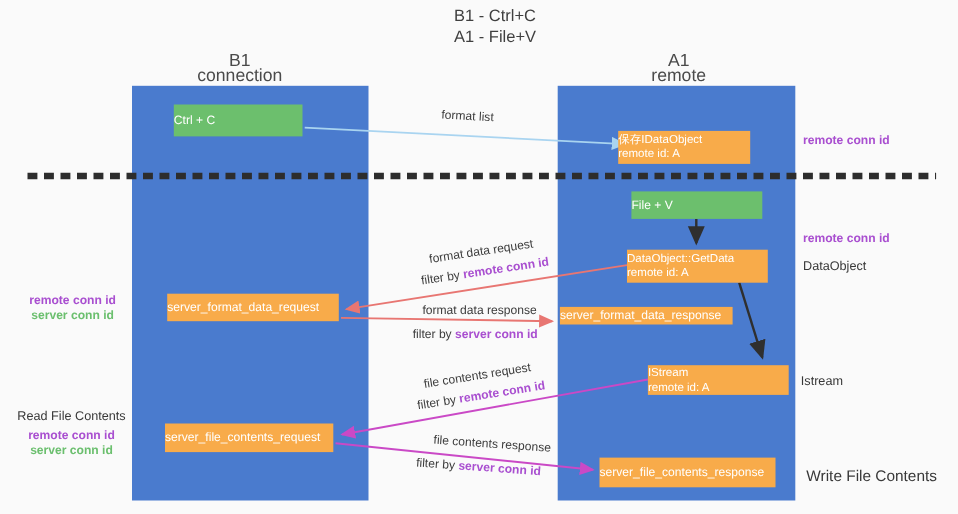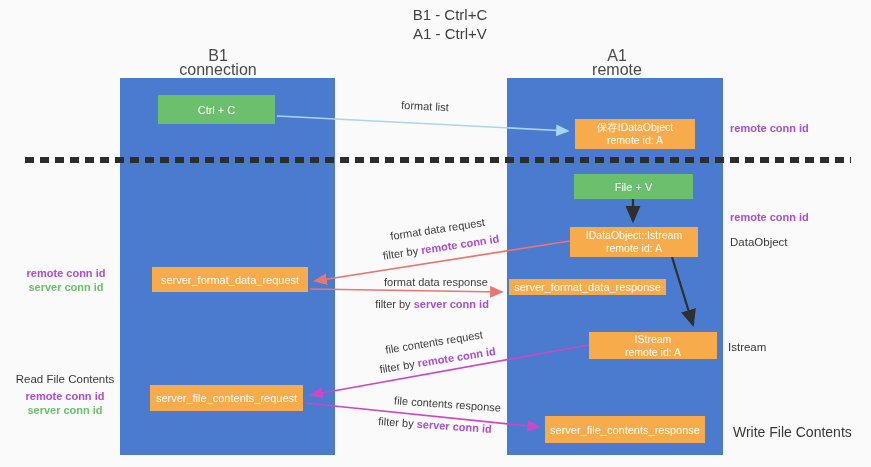--- a/index.html
+++ b/index.html
@@ -2,40 +2,40 @@
 <html><head>
 <meta charset="utf-8">
 <style>
   html,body{margin:0;padding:0;}
   body{font-family:"Liberation Sans","DejaVu Sans",sans-serif;background:#fafafa;}
   .canvas{position:relative;width:871px;height:467px;background:#fafafa;overflow:hidden;}
   .abs{position:absolute;}
   .title{left:330px;top:5px;width:240px;text-align:center;font-size:15px;line-height:19px;color:#3f3f3f;}
   .colhdr{width:110px;text-align:center;font-size:16px;line-height:14px;color:#4a4a4a;}
   .column{background:#4a7bce;}
-  .box{box-sizing:border-box;text-align:center;color:#ffffff;display:flex;flex-direction:column;justify-content:center;}
+  .box{box-sizing:border-box;text-align:left;color:#ffffff;display:flex;flex-direction:column;justify-content:center;}
   .box-green{background:#6cbf6d;}
   .box-orange{background:#f8ab4a;}
   .fs11{font-size:11px;}
   .fs105{font-size:10.5px;line-height:13px;}
   .lbl{font-size:11px;color:#3c3c3c;white-space:nowrap;}
   .lbl.center{text-align:center;}
   .purple{color:#a94fd0;font-weight:bold;}
   .greent{color:#6bbf6e;font-weight:bold;}
   .dark{color:#383838;}
   svg.overlay{position:absolute;left:0;top:0;width:871px;height:467px;pointer-events:none;}
 </style>
 </head>
 <body>
 
 <div class="canvas">
 
   <div class="abs title">
     <div>B1 - Ctrl+C</div>
-    <div>A1 - Ctrl+V</div>
+    <div>A1 - File+V</div>
   </div>
 
   <div class="abs colhdr" style="left:163px;top:49px;">
     <div>B1</div>
     <div>connection</div>
   </div>
   <div class="abs colhdr" style="left:562px;top:49px;">
     <div>A1</div>
     <div>remote</div>
   </div>
@@ -65,31 +65,31 @@
     <line x1="570" y1="241" x2="315" y2="281" stroke="#e87672" stroke-width="1.7" marker-end="url(#msalmon)"></line>
     <line x1="310" y1="289" x2="502" y2="292" stroke="#e87672" stroke-width="1.7" marker-end="url(#msalmon)"></line>
     <line x1="589" y1="345" x2="311" y2="395" stroke="#ca49c6" stroke-width="1.7" marker-end="url(#mmagenta)"></line>
     <line x1="305" y1="403" x2="539" y2="427" stroke="#ca49c6" stroke-width="1.7" marker-end="url(#mmagenta)"></line>
   </svg>
 
   <div class="abs box box-green fs11" style="left:158px;top:95px;width:117px;height:29px;">
     <div>Ctrl + C</div>
   </div>
 
-  <div class="abs box box-orange fs105" style="left:575px;top:119px;width:120px;height:30px;">
+  <div class="abs box box-orange fs105" style="left:562px;top:119px;width:120px;height:30px;">
     <div>保存IDataObject</div>
     <div>remote id: A</div>
   </div>
 
   <div class="abs box box-green fs11" style="left:574px;top:174px;width:119px;height:25px;">
     <div>File + V</div>
   </div>
 
   <div class="abs box box-orange fs105" style="left:570px;top:227px;width:128px;height:30px;">
-    <div>IDataObject::Istream</div>
+    <div>DataObject::GetData</div>
     <div>remote id: A</div>
   </div>
 
   <div class="abs box box-orange fs11" style="left:152px;top:267px;width:156px;height:25px;">
     <div>server_format_data_request</div>
   </div>
 
   <div class="abs box box-orange fs11" style="left:509px;top:279px;width:157px;height:16px;">
     <div>server_format_data_response</div>
   </div>

